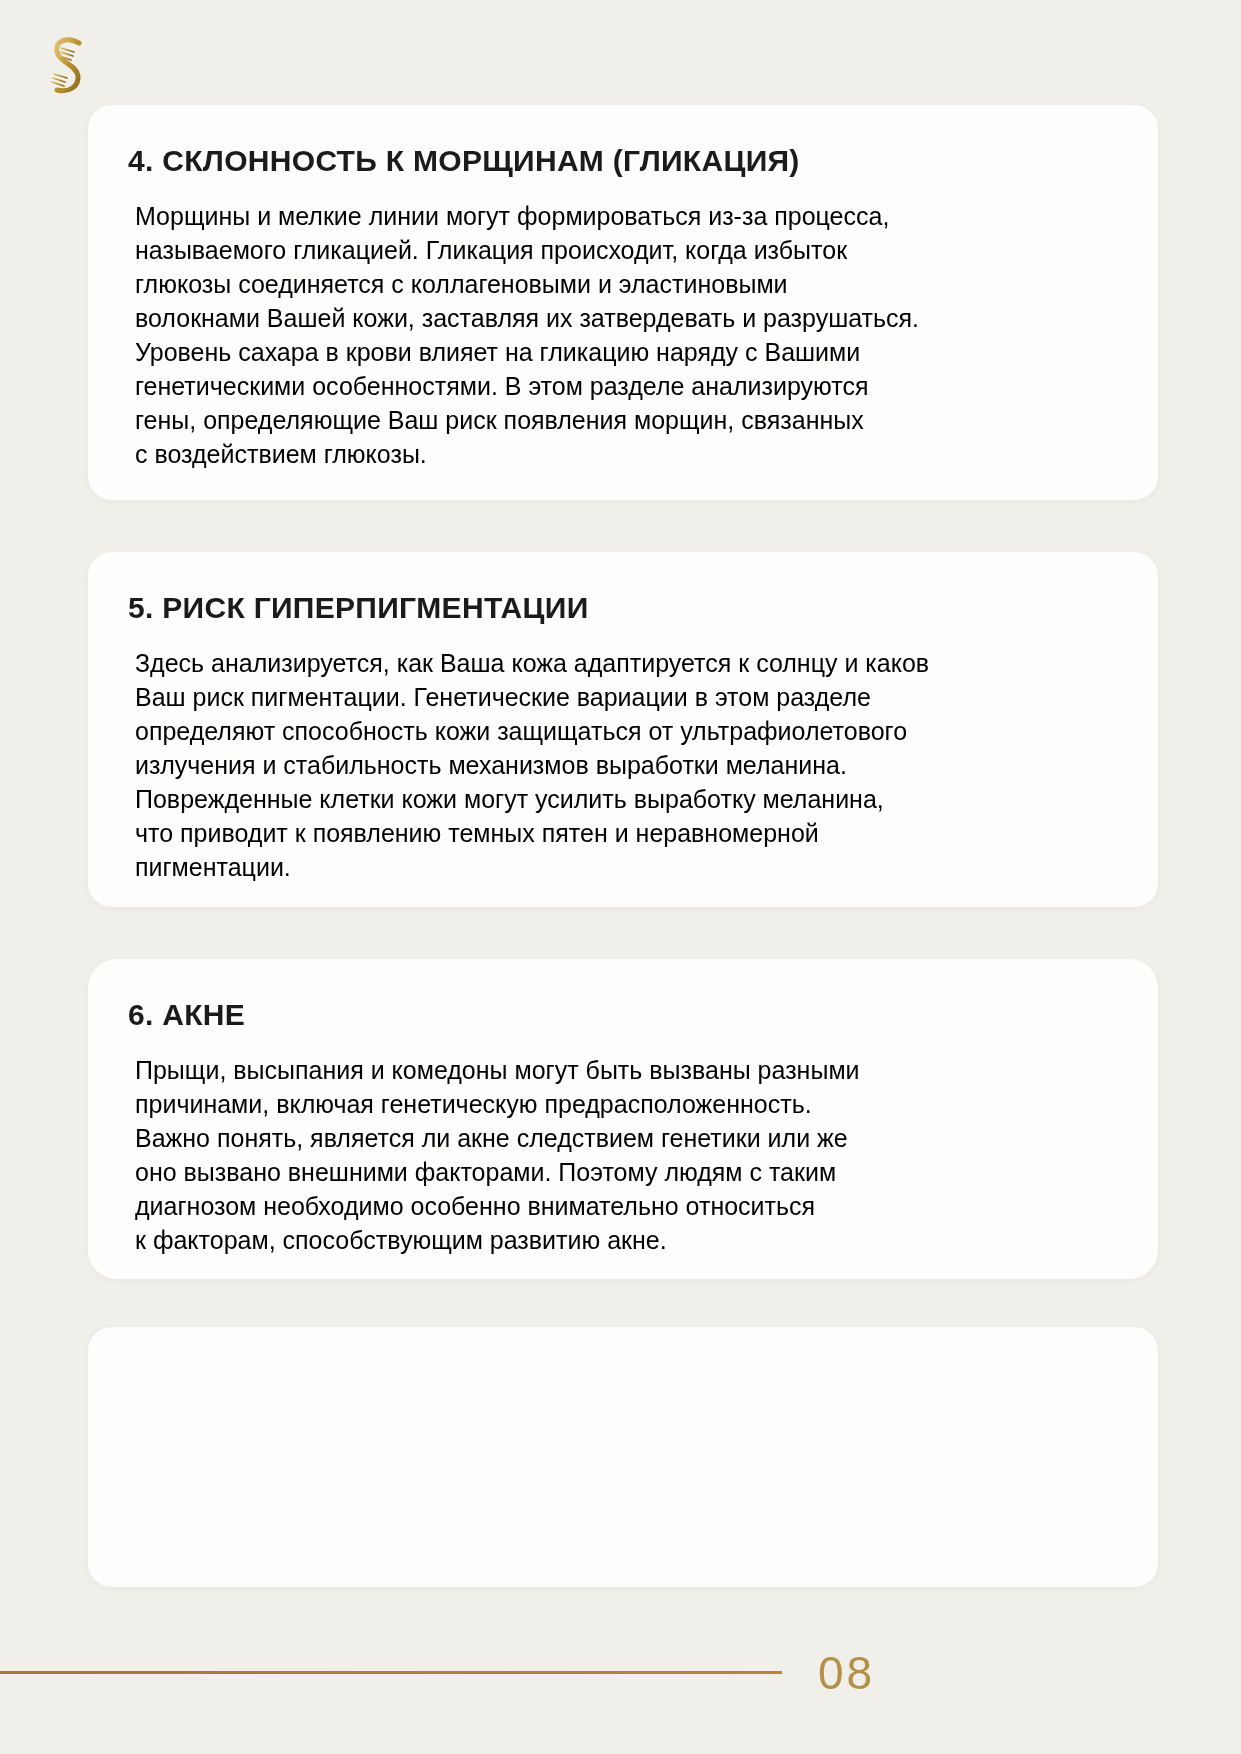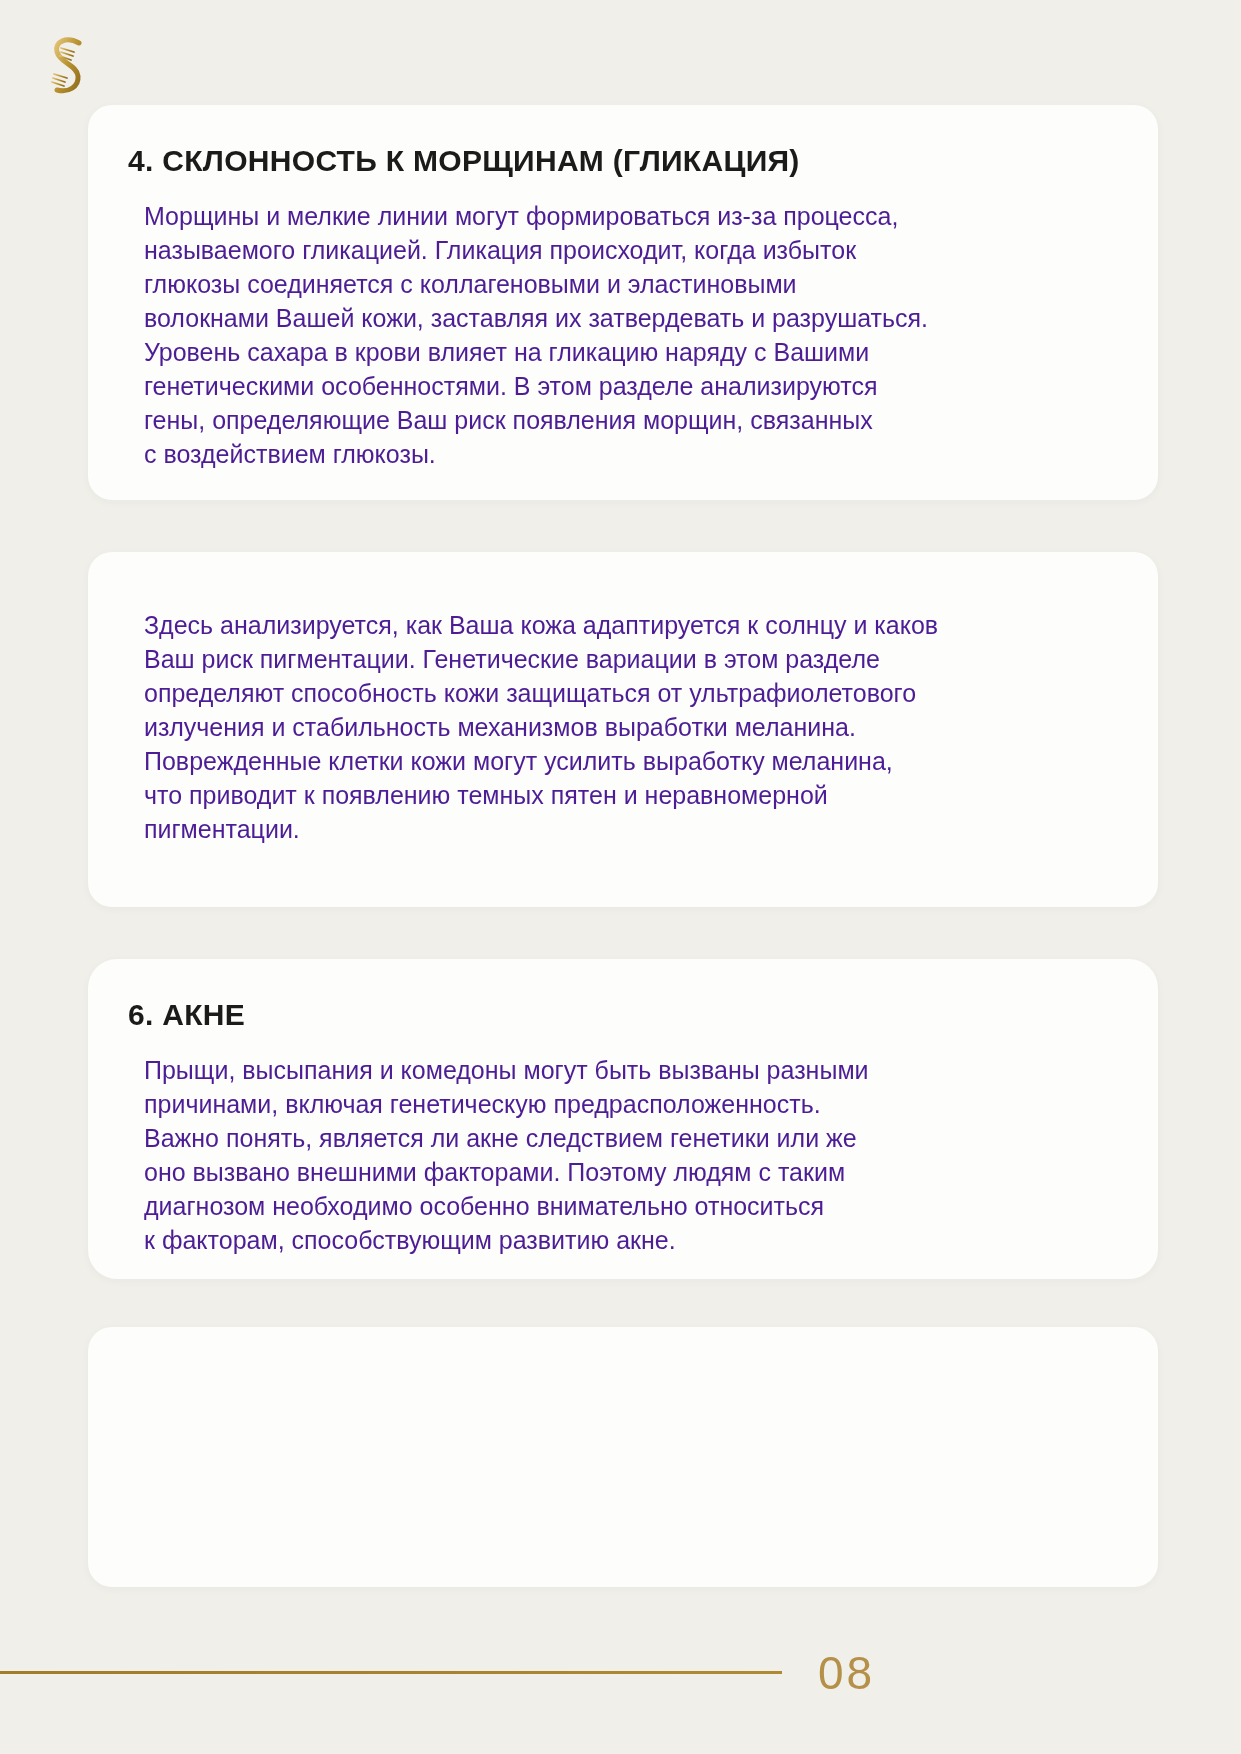--- a/index.html
+++ b/index.html
@@ -39,25 +39,25 @@
   .card h2{
     margin:0 0 22px 0;
     font-size:30px;
     line-height:32px;
     font-weight:700;
     letter-spacing:0.3px;
     color:#1b1b19;
     text-transform:uppercase;
   }
   .card p{
-    margin:16px;
+    margin:7px;
     font-size:25px;
     line-height:34px;
     font-weight:400;
-    color:#4c1d95;
+    color:#000000;
     white-space:pre-line;
   }
   .footer-line{
     position:absolute;
     left:0;
     top:1671px;
     width:782px;
     height:3px;
     background:linear-gradient(90deg,#a07c2b,#b08a33);
   }
@@ -104,20 +104,21 @@
 называемого гликацией. Гликация происходит, когда избыток
 глюкозы соединяется с коллагеновыми и эластиновыми
 волокнами Вашей кожи, заставляя их затвердевать и разрушаться.
 Уровень сахара в крови влияет на гликацию наряду с Вашими
 генетическими особенностями. В этом разделе анализируются
 гены, определяющие Ваш риск появления морщин, связанных
 с воздействием глюкозы.</p>
   </section>
 
   <section class="card card-2">
+    <h2>5. РИСК ГИПЕРПИГМЕНТАЦИИ</h2>
     <p>Здесь анализируется, как Ваша кожа адаптируется к солнцу и каков
 Ваш риск пигментации. Генетические вариации в этом разделе
 определяют способность кожи защищаться от ультрафиолетового
 излучения и стабильность механизмов выработки меланина.
 Поврежденные клетки кожи могут усилить выработку меланина,
 что приводит к появлению темных пятен и неравномерной
 пигментации.</p>
   </section>
 
   <section class="card card-3">

